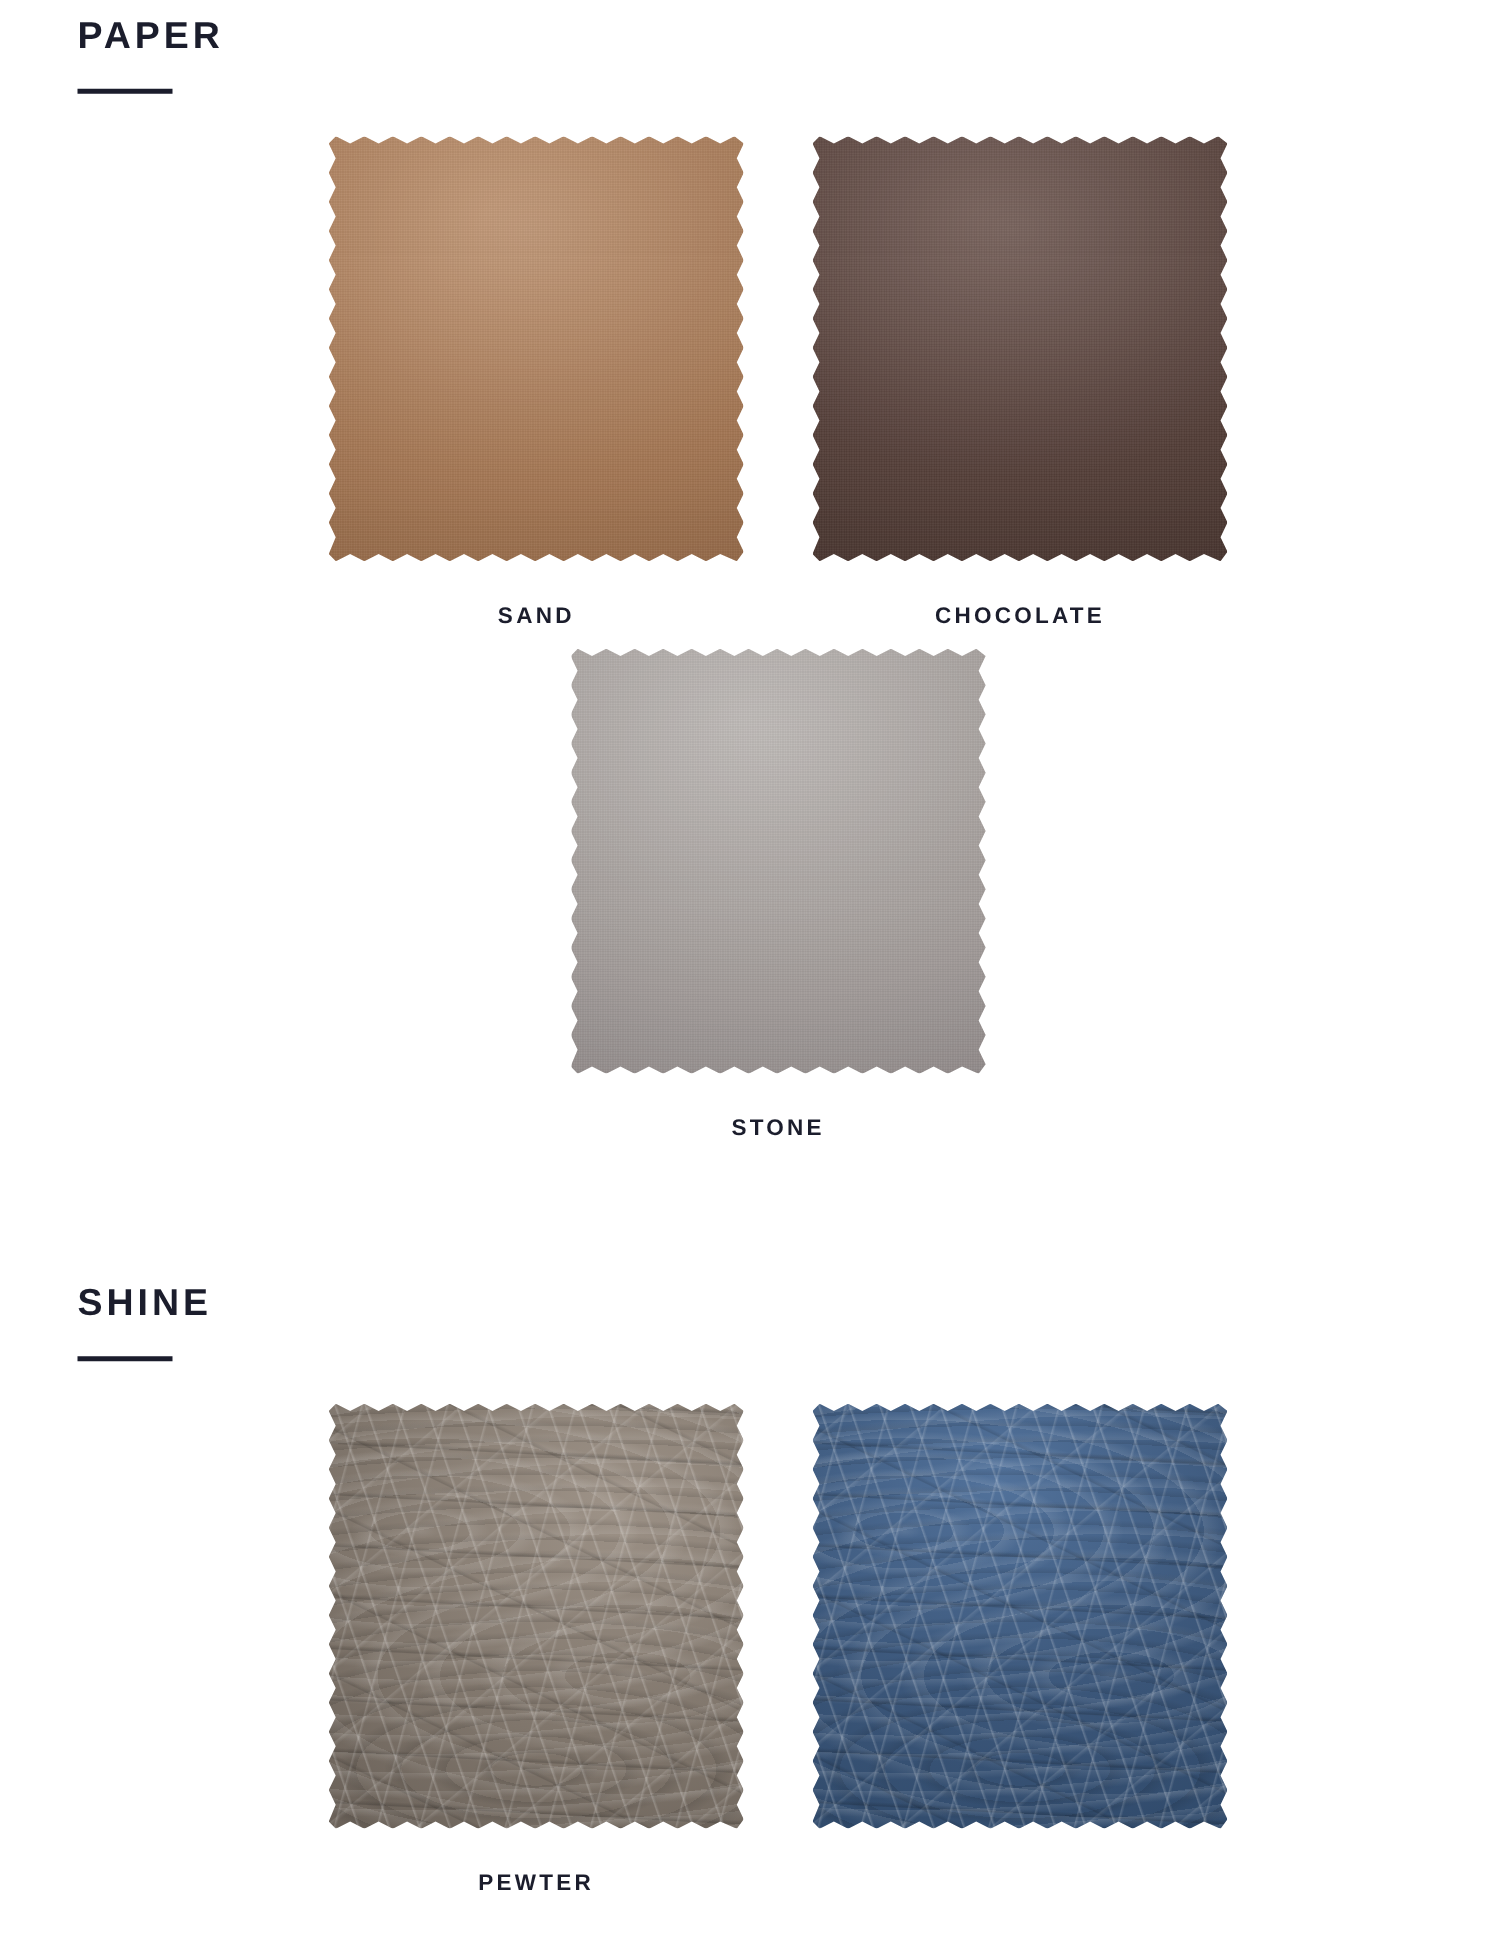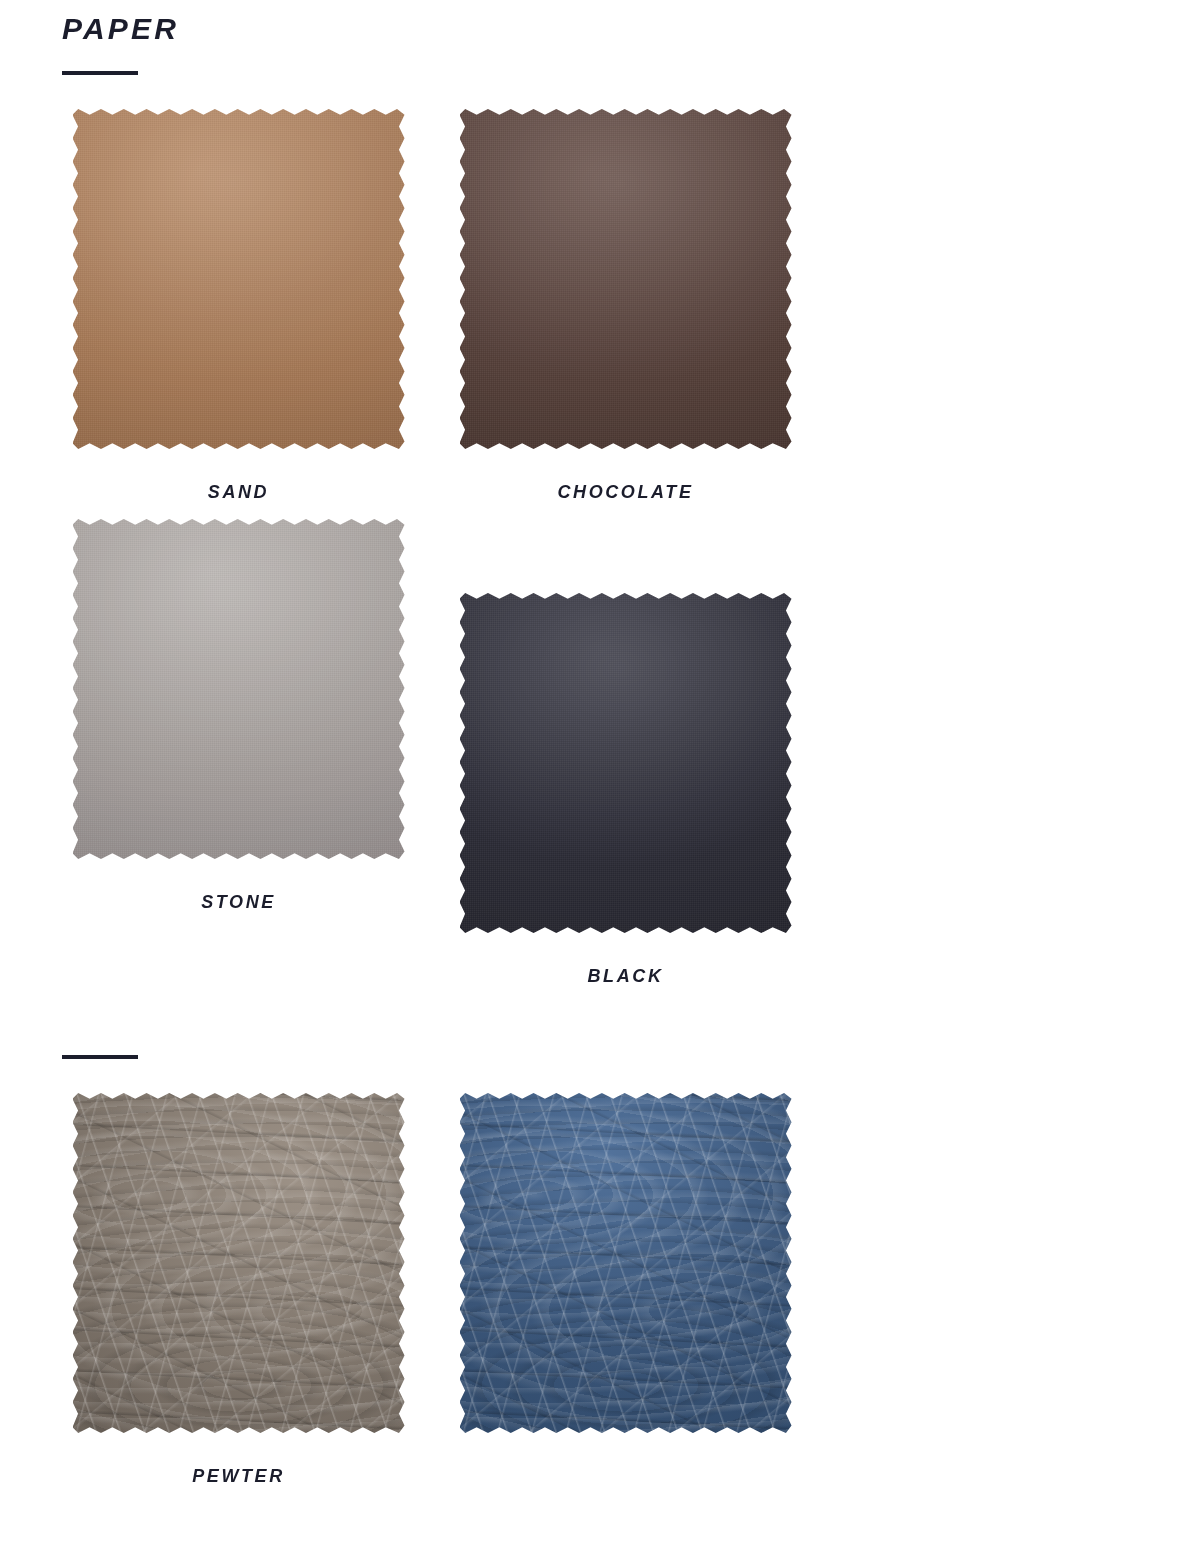--- a/index.html
+++ b/index.html
@@ -14,21 +14,20 @@
     -webkit-font-smoothing: antialiased;
     overflow: hidden;
     position: relative;
   }
 
   .page {
     position: relative;
     width: 1200px;
     height: 1548px;
     background: #ffffff;
-    font-style: italic;
   }
 
   
   .section {
     position: absolute;
     left: 0;
     width: 1200px;
   }
   .section-header {
     padding-left: 62px;
@@ -48,20 +47,21 @@
     background: #1b1d2c;
     margin-top: 27px;
   }
 
   
   .swatch-grid {
     position: relative;
     padding-left: 45px;
     display: flex;
     flex-wrap: wrap;
+    justify-content: center;
   }
   .swatch-cell {
     width: 387px;
     display: flex;
     flex-direction: column;
     align-items: center;
     margin-bottom: 18px;
   }
 
   
@@ -286,36 +286,28 @@
       <div class="swatch-cell">
         <div class="swatch">
           <div class="swatch-clip">
             <div class="swatch-fill grain sheen" style="background:
                    radial-gradient(125% 105% at 42% 16%, #b7b2af 0%, #a6a09d 48%, #979090 100%);"></div>
           </div>
         </div>
         <div class="swatch-label">STONE</div>
       </div>
 
-      <div class="swatch-cell" style="margin-top:74px;">
-        <div class="swatch">
-          <div class="swatch-clip">
-            <div class="swatch-fill grain sheen" style="background:
-                   radial-gradient(125% 105% at 42% 16%, #3a3a46 0%, #2c2c37 50%, #26262f 100%);"></div>
-          </div>
-        </div>
-        <div class="swatch-label">BLACK</div>
-      </div>
 
     </div>
   </div>
 
   <div class="section" style="top:1028px;">
 
     <div class="section-header">
+      <h2 class="section-title">SHINE</h2>
       <div class="section-rule"></div>
     </div>
 
     <div class="swatch-grid" style="margin-top:34px;">
 
 
       <div class="swatch-cell">
         <div class="swatch">
           <div class="swatch-clip">
             <div class="swatch-fill crinkle crinkle-fine" style="background:

